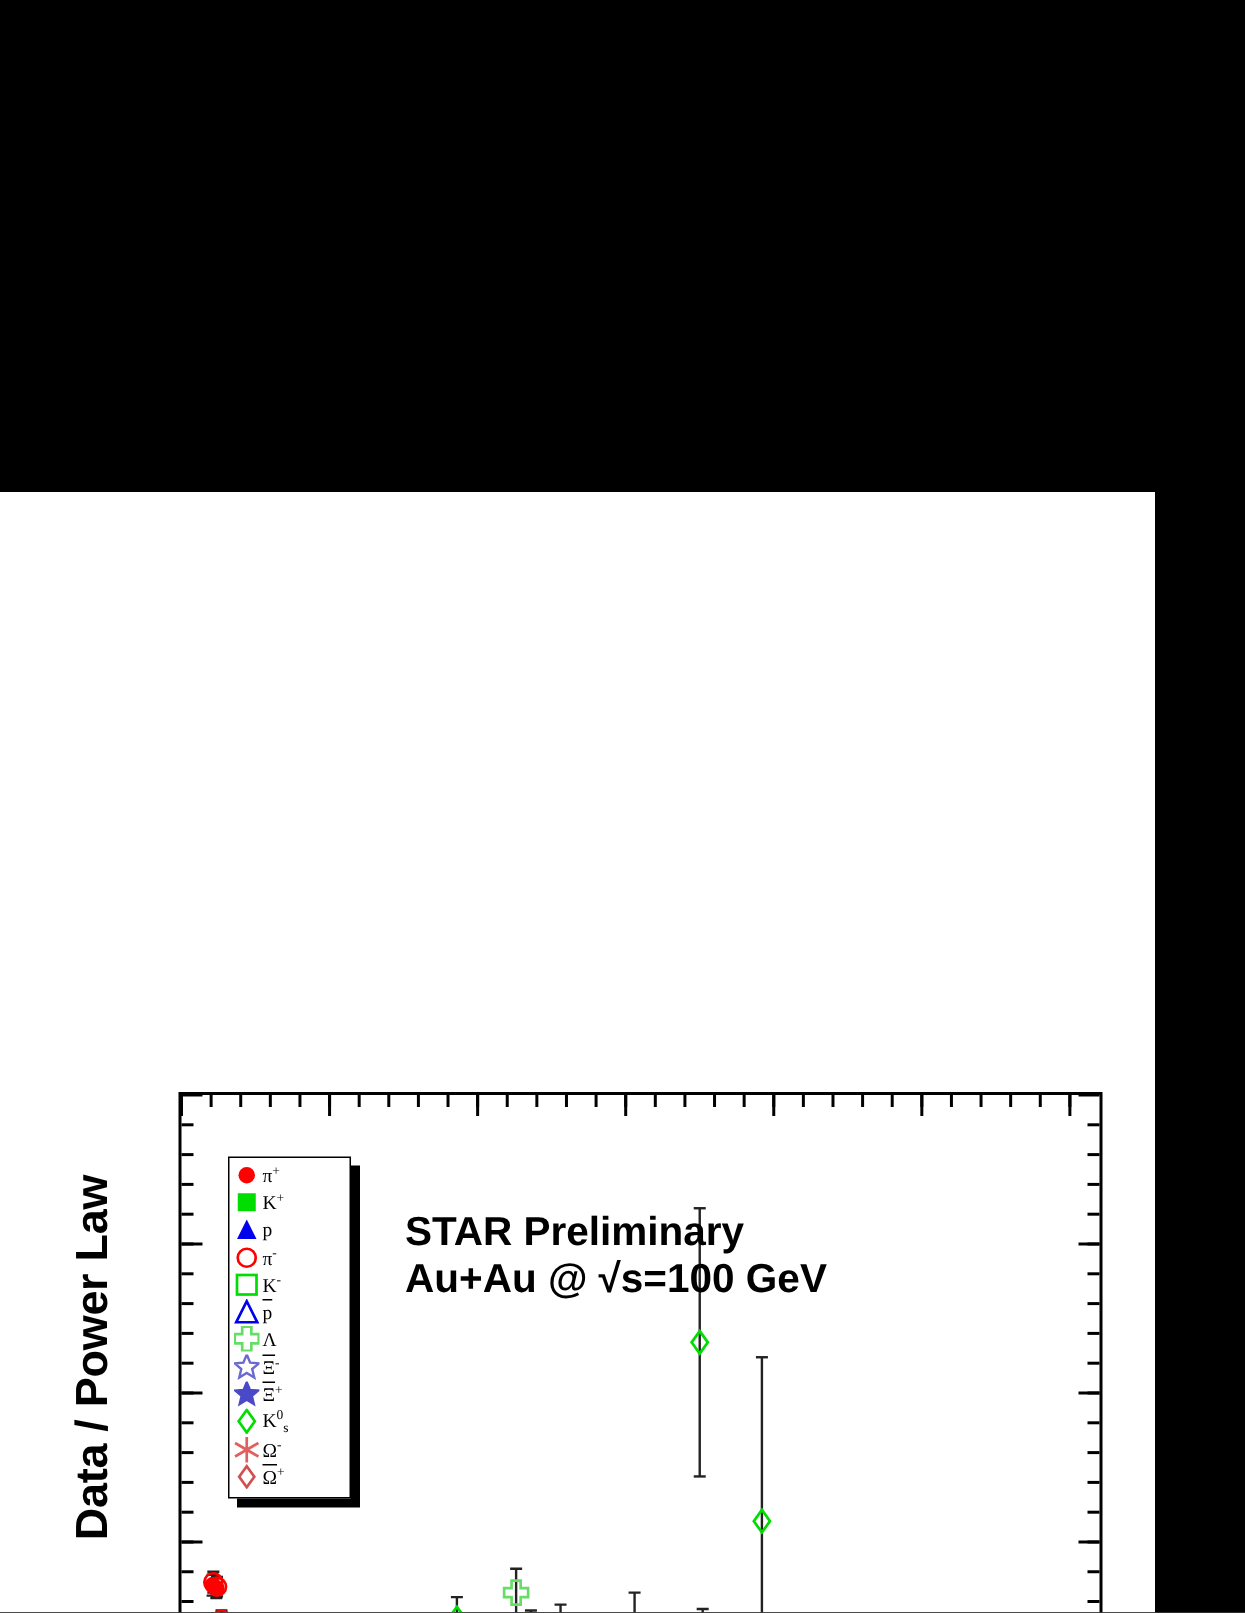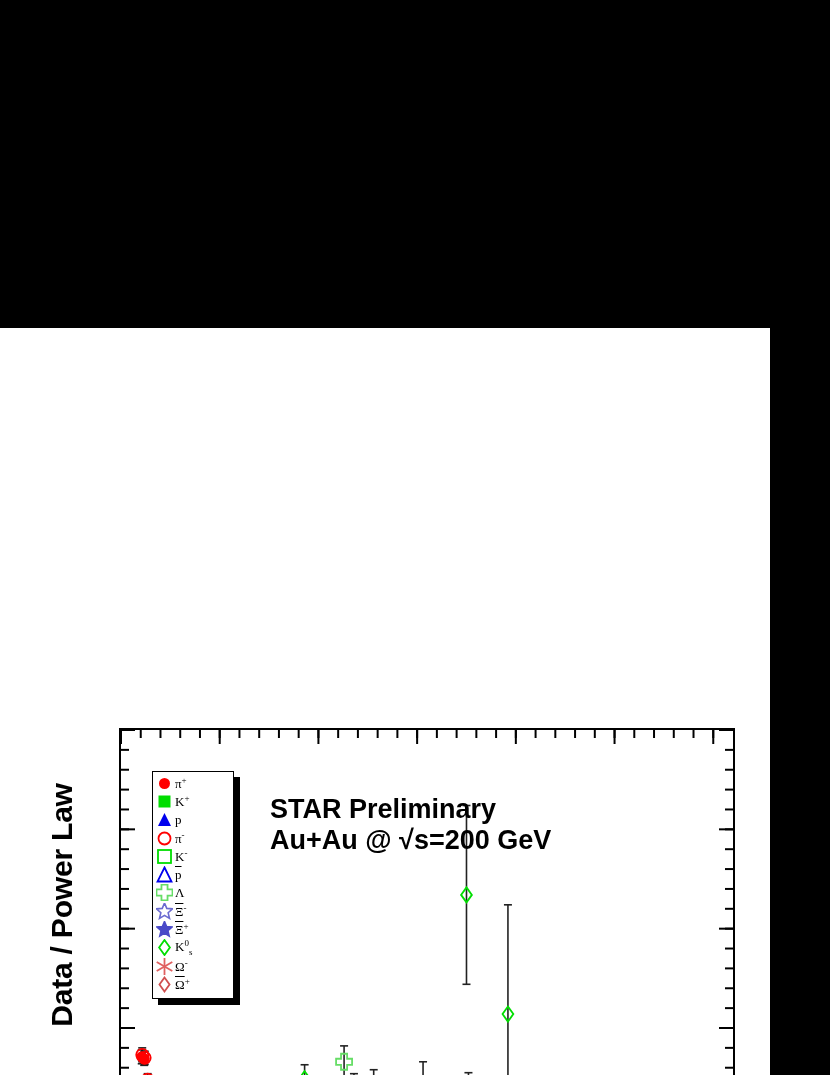--- a/index.html
+++ b/index.html
@@ -39,21 +39,21 @@
     position: absolute;
     left: 119px; top: 400px;
     width: 616px; height: 600px;
     border: 2px solid #000;
     background: transparent;
   }
 
   
   #annot {
     position: absolute;
-    left: 270px; top: 466px;
+    left: 270px; top: 478px;
     font-size: 27px; font-weight: bold; color: #000;
     line-height: 1.16;
     white-space: nowrap;
     z-index: 6;
   }
 
   
   #legend-shadow {
     position: absolute;
     left: 158px; top: 449px;
@@ -1538,21 +1538,21 @@
               <g>
                 <polygon points="398.78709677419357,409.20666666666665 403.8270967741936,416.20666666666665 398.78709677419357,423.20666666666665 393.74709677419355,416.20666666666665" fill="none" stroke="#d05050" stroke-width="1.8"></polygon>
               </g>
             </g>
           </g>
         </svg>
     </div>
 
     <div id="annot">
       <div>STAR Preliminary</div>
-      <div>Au+Au @ √s=200 GeV</div>
+      <div>Au+Au @ √s=100 GeV</div>
     </div>
 
     <div id="legend-shadow"></div>
     <div id="legend">
         <div class="leg-row">
           <span class="leg-mk"><svg width="17" height="17">
               <g>
                 <circle cx="8.5" cy="8.5" r="5.5" fill="#ff0000" stroke="none"></circle>
               </g>
             </svg></span>

